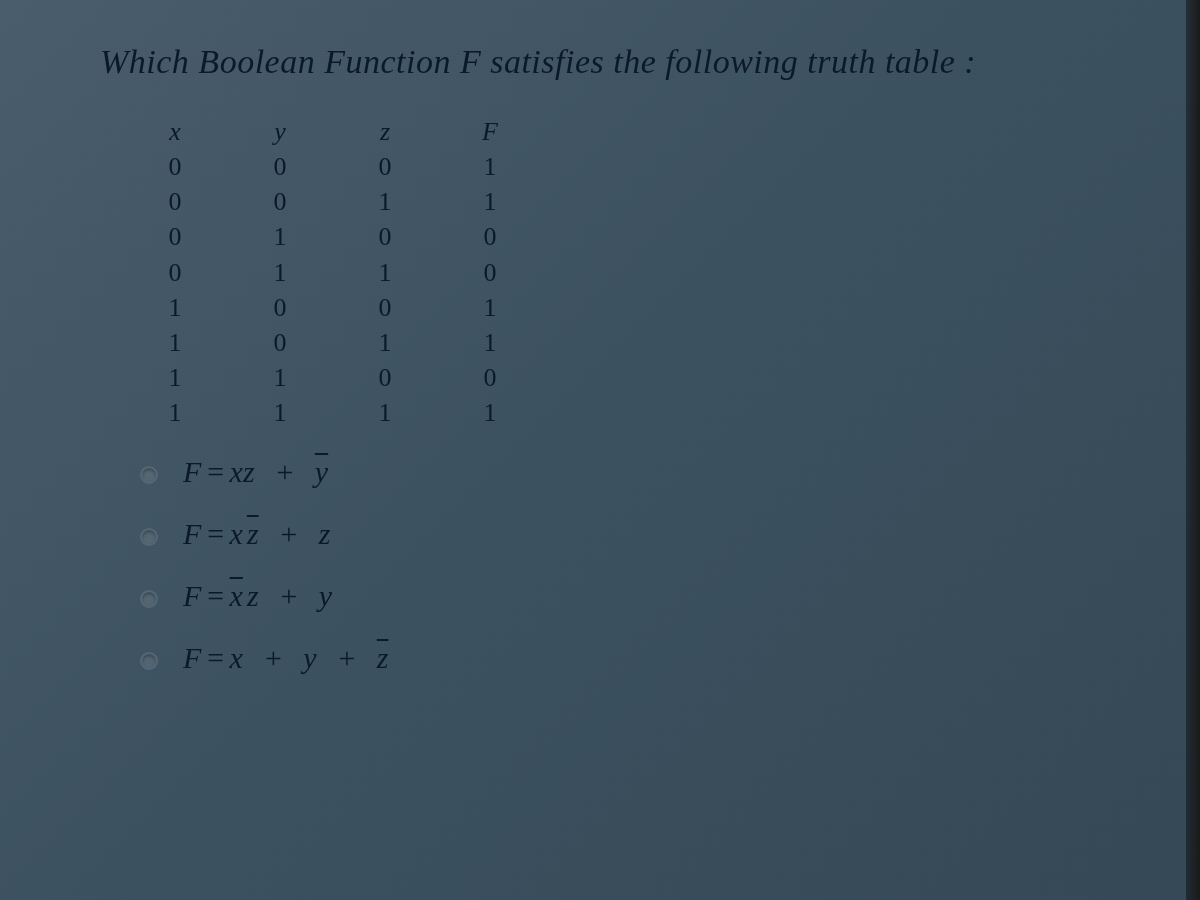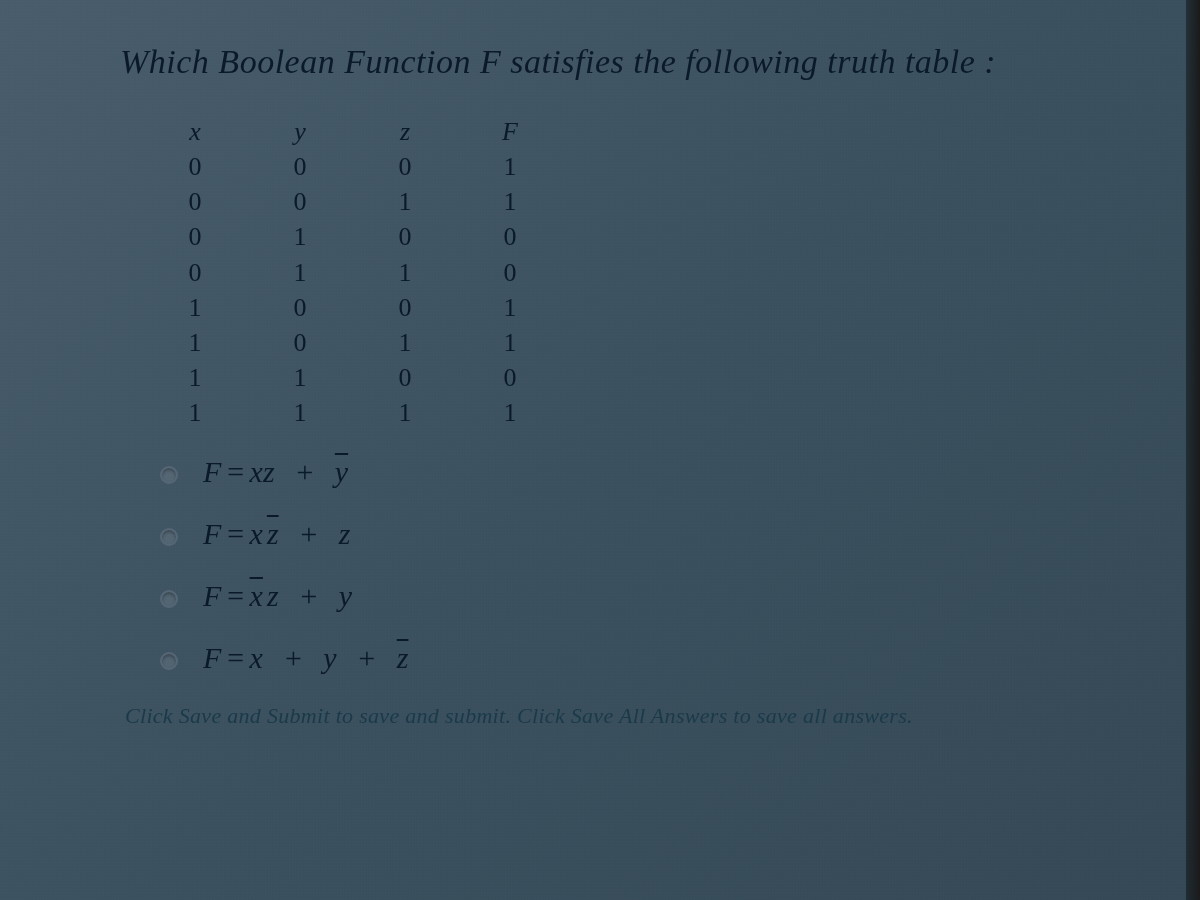--- a/index.html
+++ b/index.html
@@ -26,21 +26,20 @@
       bottom: 0;
       background-image: 
         repeating-linear-gradient(0deg, rgba(0,0,0,0.03) 0px, transparent 1px, transparent 2px, rgba(0,0,0,0.03) 3px),
         repeating-linear-gradient(90deg, rgba(0,0,0,0.03) 0px, transparent 1px, transparent 2px, rgba(0,0,0,0.03) 3px);
       pointer-events: none;
     }
     
     .content {
       position: relative;
       padding: 40px 90px 40px 100px;
-      margin-left: 20px;
     }
     
     .question-title {
       font-style: italic;
       font-size: 34px;
       color: #0a1a2a;
       font-weight: normal;
       line-height: 1.3;
       margin-bottom: 30px;
       letter-spacing: 0.5px;
@@ -249,16 +248,15 @@
         <span>y</span>
         <span class="space"></span>
         <span>+</span>
         <span class="space"></span>
         <span class="overbar">z</span>
       </div>
     </div>
 
   </div>
 
-  <div class="hint-text">Click Save and Submit to save and submit. Click Save All Answers to save all answers.</div>
 </div>
 
 <div class="screen-edge"></div>
 
 </body></html>

